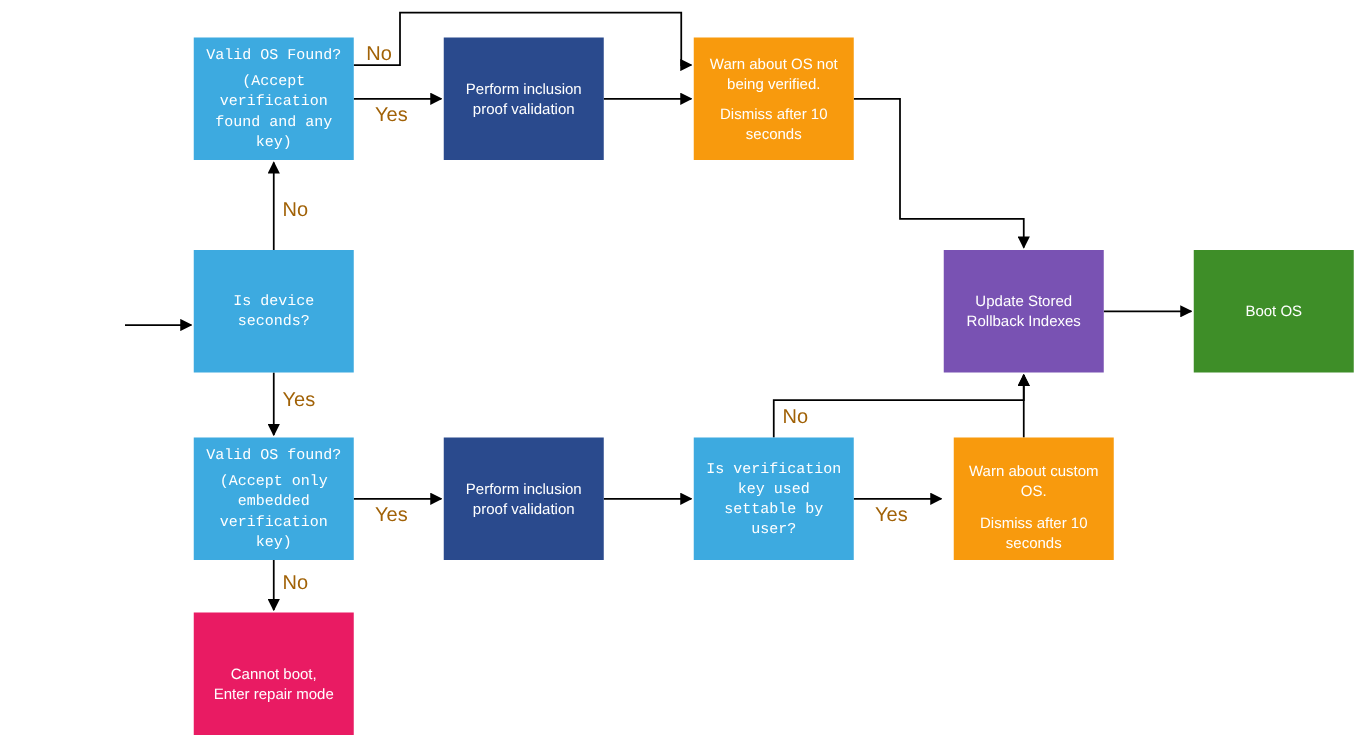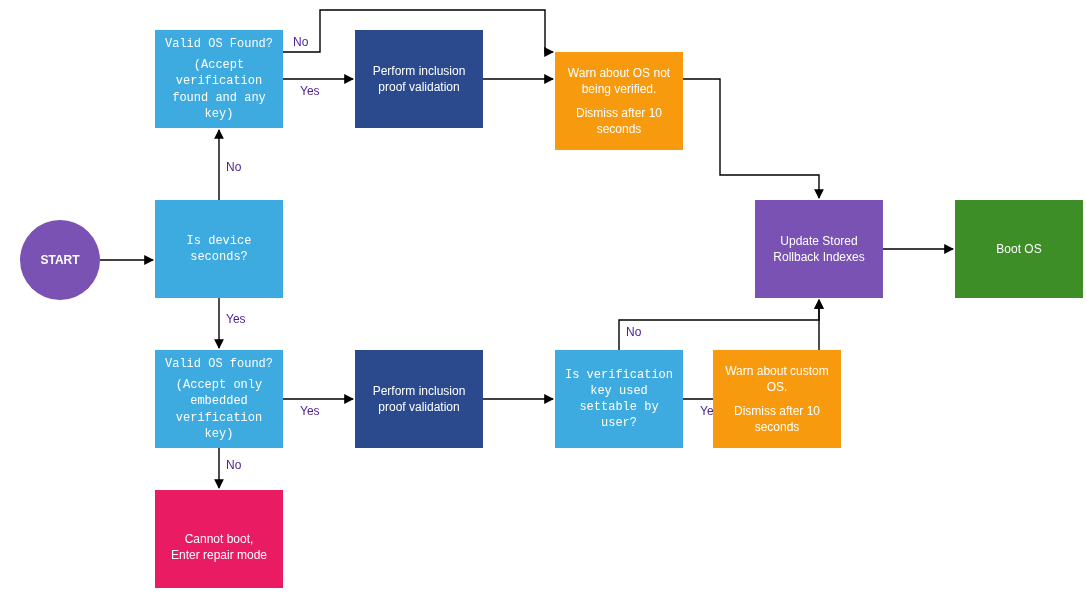--- a/index.html
+++ b/index.html
@@ -42,22 +42,22 @@
   .c-orange { background: #f89a0d; }
   .c-green  { background: #3e8e28; }
   .c-pink   { background: #e91b63; }
   svg.edges {
     position: absolute;
     top: 0; left: 0;
     pointer-events: none;
   }
   .edgelabel {
     position: absolute;
-    color: #4c1d95;
-    font-size: 12px;
+    color: #a16207;
+    font-size: 16px;
     background: transparent;
     white-space: nowrap;
   }
 </style>
 </head>
 <body>
 
 <div class="viewport">
 
   <svg class="edges" width="1086" height="599">
@@ -100,59 +100,56 @@
 
   <span class="edgelabel" style="left:226px; top:160px;">No</span>
   <span class="edgelabel" style="left:226px; top:312px;">Yes</span>
   <span class="edgelabel" style="left:300px; top:84px;">Yes</span>
   <span class="edgelabel" style="left:293px; top:35px;">No</span>
   <span class="edgelabel" style="left:300px; top:404px;">Yes</span>
   <span class="edgelabel" style="left:226px; top:458px;">No</span>
   <span class="edgelabel" style="left:700px; top:404px;">Yes</span>
   <span class="edgelabel" style="left:626px; top:325px;">No</span>
 
-  <div class="box circle c-purple" style="left:20px; top:220px;">
-    <span>START</span>
-  </div>
 
   <div class="box c-blue" style="left:155px; top:200px;">
     <span>Is device seconds?</span>
   </div>
 
   <div class="box c-blue" style="left:155px; top:30px;">
     <span>Valid OS Found?</span>
     <span style="height:8px"></span>
     <span>(Accept verification found and any key)</span>
   </div>
 
   <div class="box c-dblue" style="left:355px; top:30px;">
     <span>Perform inclusion proof validation</span>
   </div>
 
-  <div class="box c-orange" style="left:555px; top:30px;margin-top:22px;">
+  <div class="box c-orange" style="left:555px; top:30px;">
     <span>Warn about OS not being verified.</span>
     <span style="height:8px"></span>
     <span>Dismiss after 10 seconds</span>
   </div>
 
   <div class="box c-blue" style="left:155px; top:350px;">
     <span>Valid OS found?</span>
     <span style="height:8px"></span>
     <span>(Accept only embedded verification key)</span>
   </div>
 
   <div class="box c-dblue" style="left:355px; top:350px;">
     <span>Perform inclusion proof validation</span>
   </div>
 
   <div class="box c-blue" style="left:555px; top:350px;align-items:flex-end;">
     <span>Is verification key used settable by user?</span>
   </div>
 
-  <div class="box c-orange" style="left:713px; top:350px;">
+  <div class="box c-orange" style="left:763px; top:350px;justify-content:flex-end;">
     <span>Warn about custom OS.</span>
     <span style="height:8px"></span>
     <span>Dismiss after 10 seconds</span>
   </div>
 
   <div class="box c-purple" style="left:755px; top:200px;">
     <span>Update Stored Rollback Indexes</span>
   </div>
 
   <div class="box c-green" style="left:955px; top:200px;">

